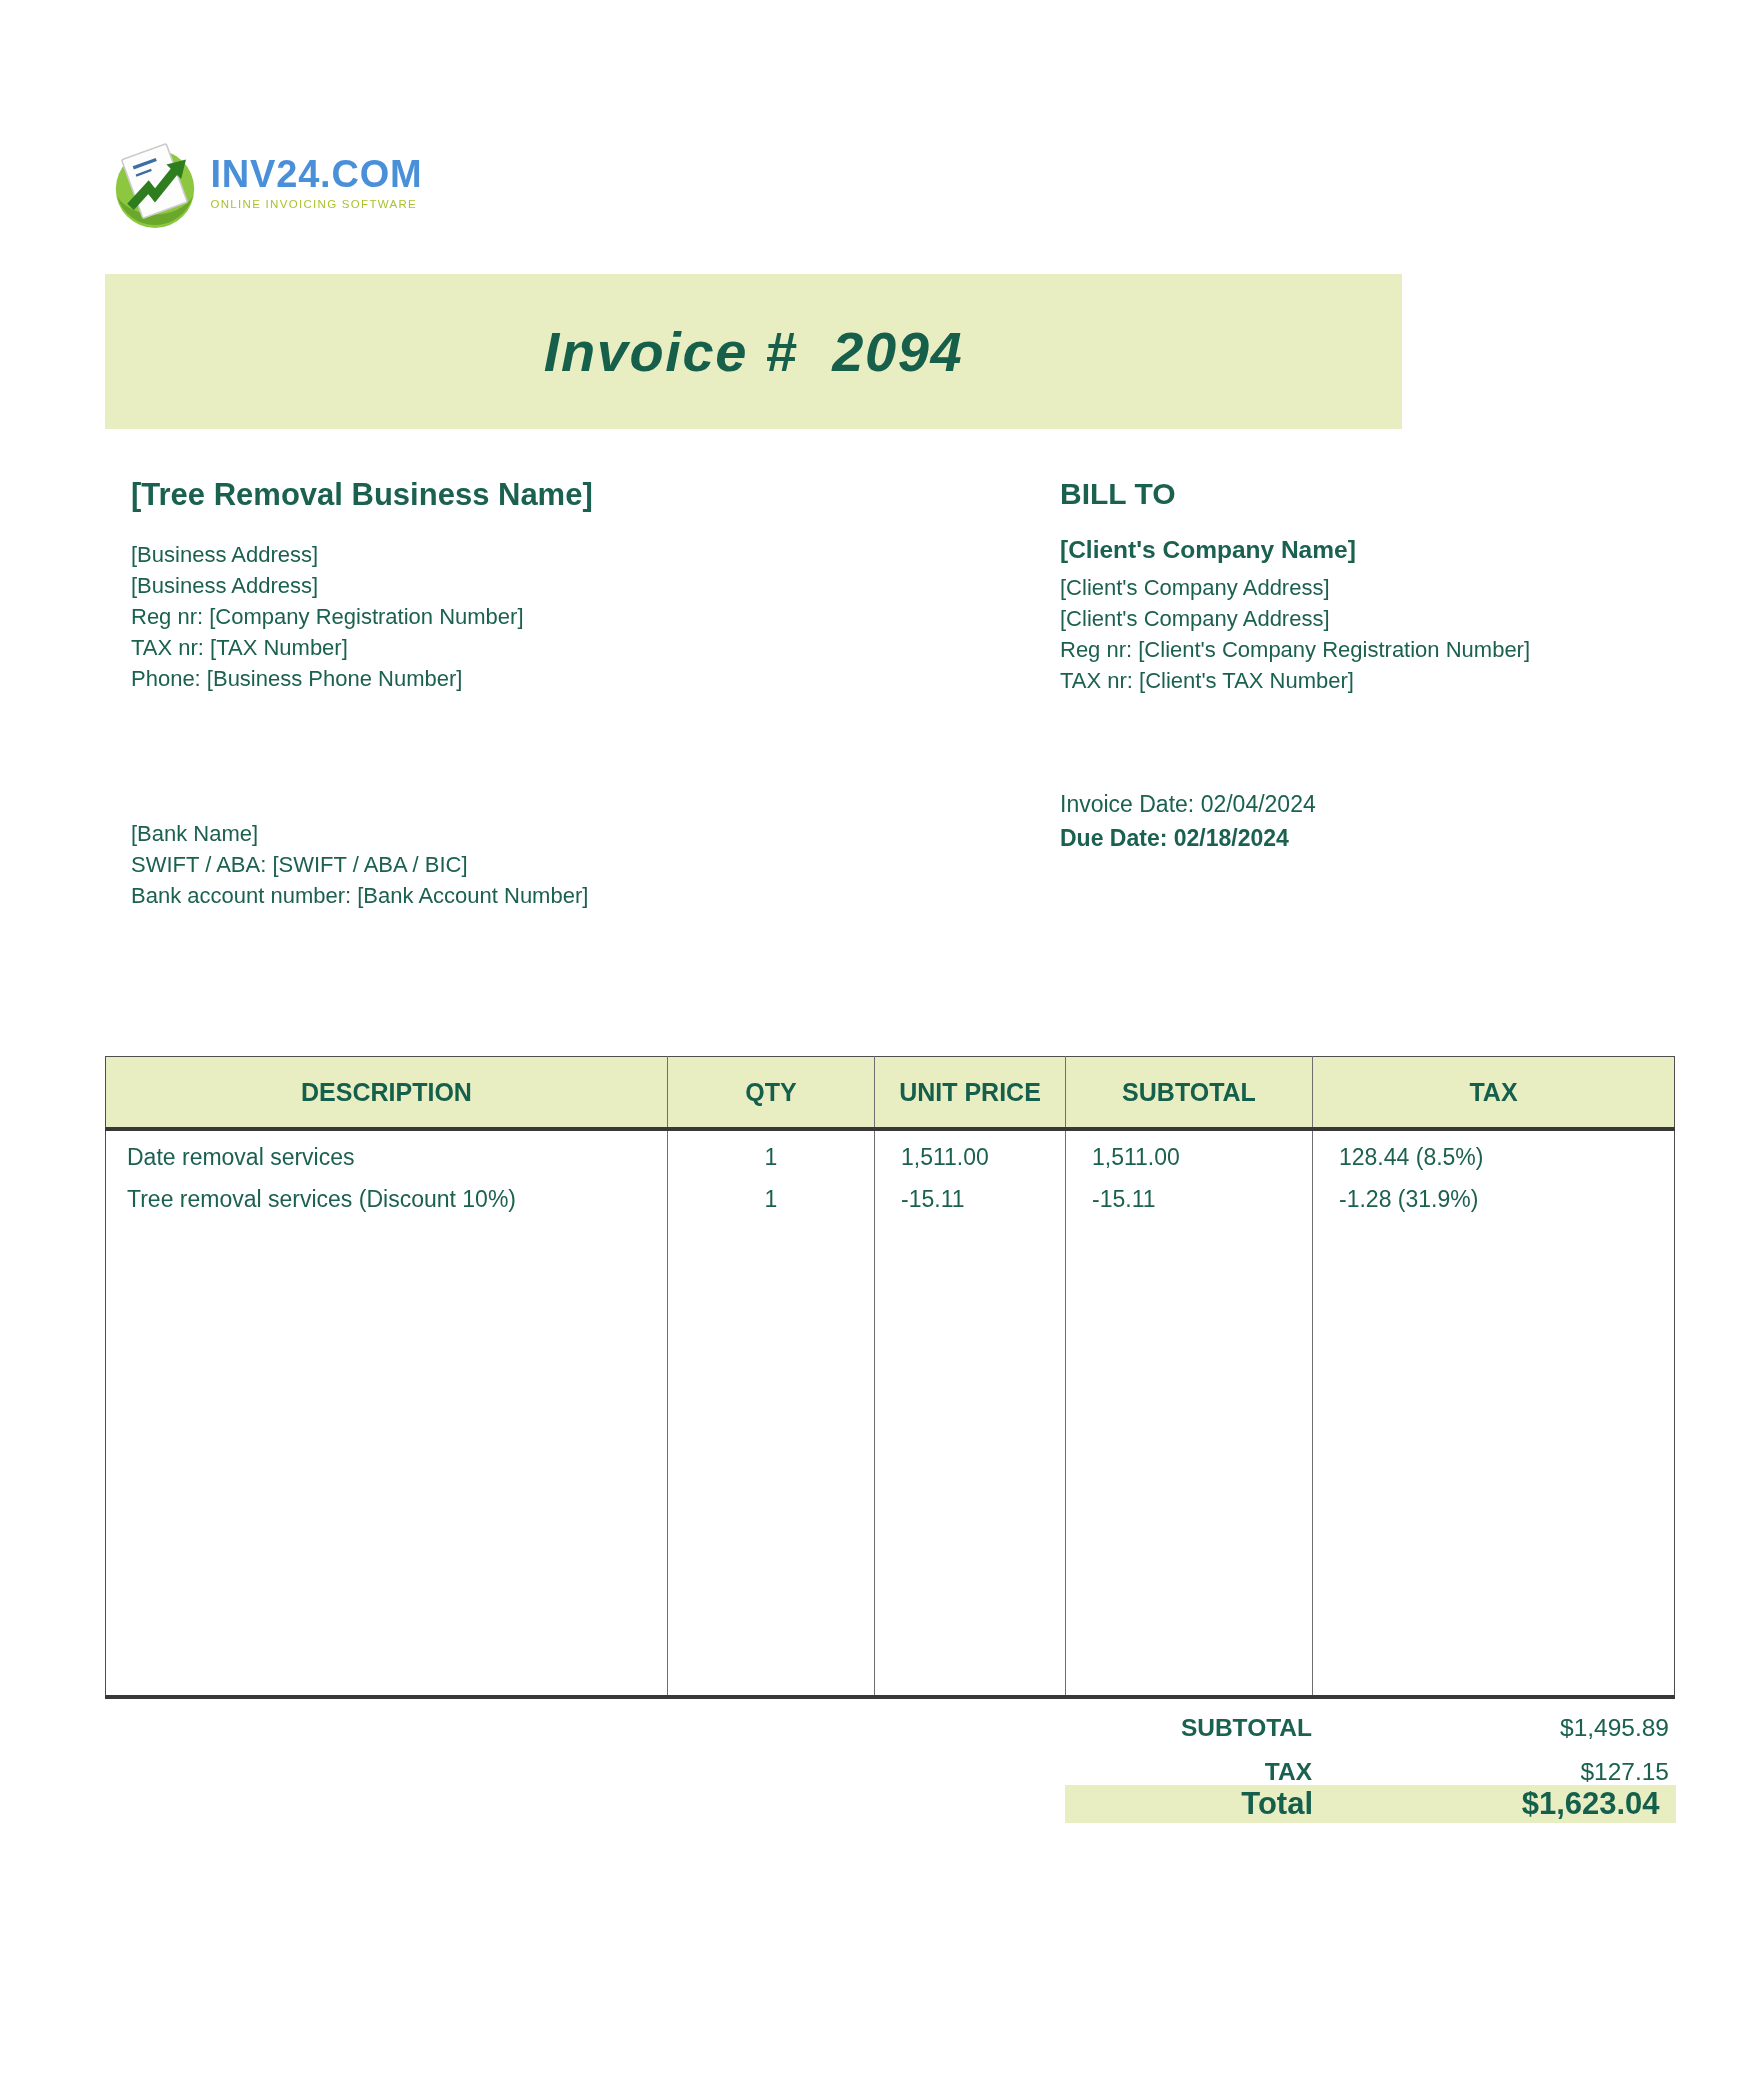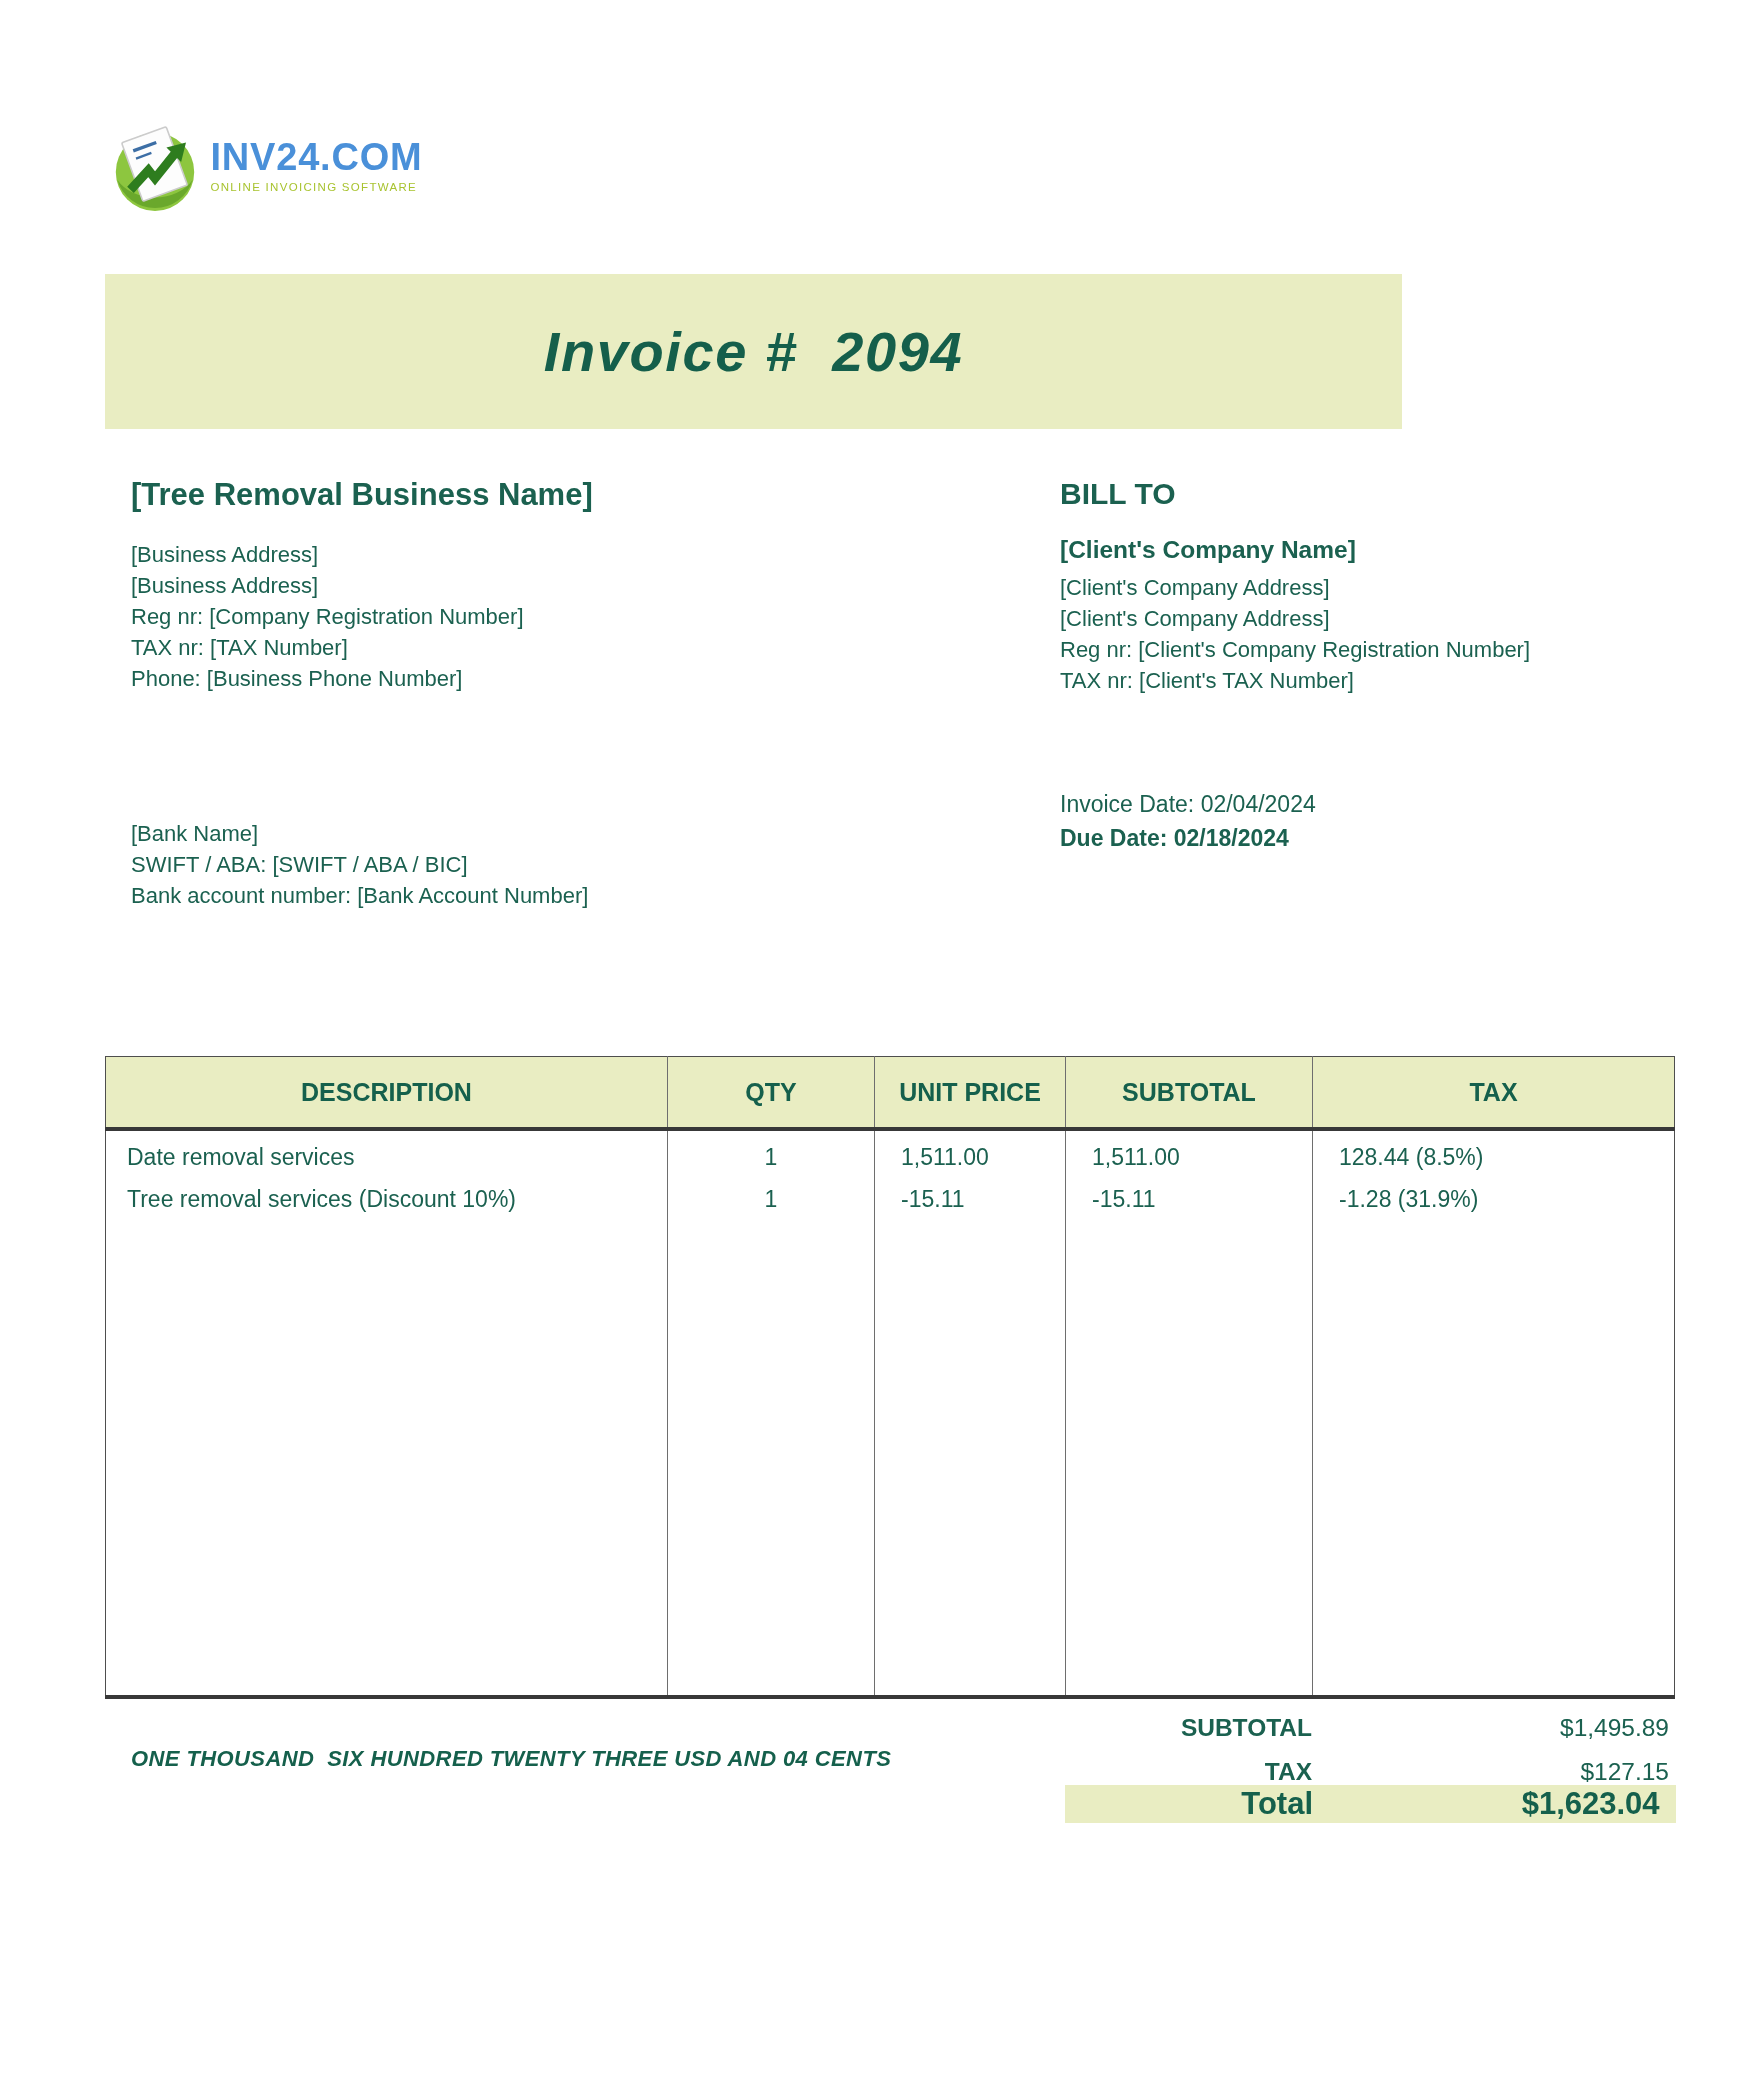--- a/index.html
+++ b/index.html
@@ -2,21 +2,21 @@
 <html style="font-size:13px"><head>
 <meta charset="utf-8">
 <style>
   html,body { margin:0; padding:0; background:#ffffff; }
   .page {
     position:relative; width:1756px; height:2095px; background:#ffffff;
     font-family:"Liberation Sans", sans-serif; color:#1b6150; overflow:hidden;
   }
 
   
-  .logo { position:absolute; left:106px; top:118px; display:flex; align-items:flex-start; }
+  .logo { position:absolute; left:106px; top:135px; display:flex; align-items:flex-start; }
   .logo-mark { width:98px; height:98px; flex:0 0 auto; }
   .logo-textwrap { margin-left:6.5px; margin-top:19.6px; }
   .logo-brand { font-size:38px; font-weight:bold; color:#4a90d9; letter-spacing:0.8px; line-height:1; }
   .logo-tagline { font-size:11.5px; font-weight:normal; color:#a8c32f; letter-spacing:1.3px; margin-top:5.7px; }
 
   
   .title-band {
     position:absolute; left:105px; top:274px; width:1297px; height:155px;
     background:#e9edc2; display:flex; align-items:center; justify-content:center;
   }
@@ -191,16 +191,15 @@
   <div class="tot-value row-subtotal">$1,495.89</div>
 
   <div class="tot-label row-tax">TAX</div>
   <div class="tot-value row-tax">$127.15</div>
 
   <div class="total-band">
     <span class="band-label">Total</span>
     <span class="band-value">$1,623.04</span>
   </div>
 
-  <div class="amount-words">ONE THOUSAND  SIX HUNDRED TWENTY THREE USD AND 04 CENTS</div>
 
 </div>
 
 
 </body></html>

